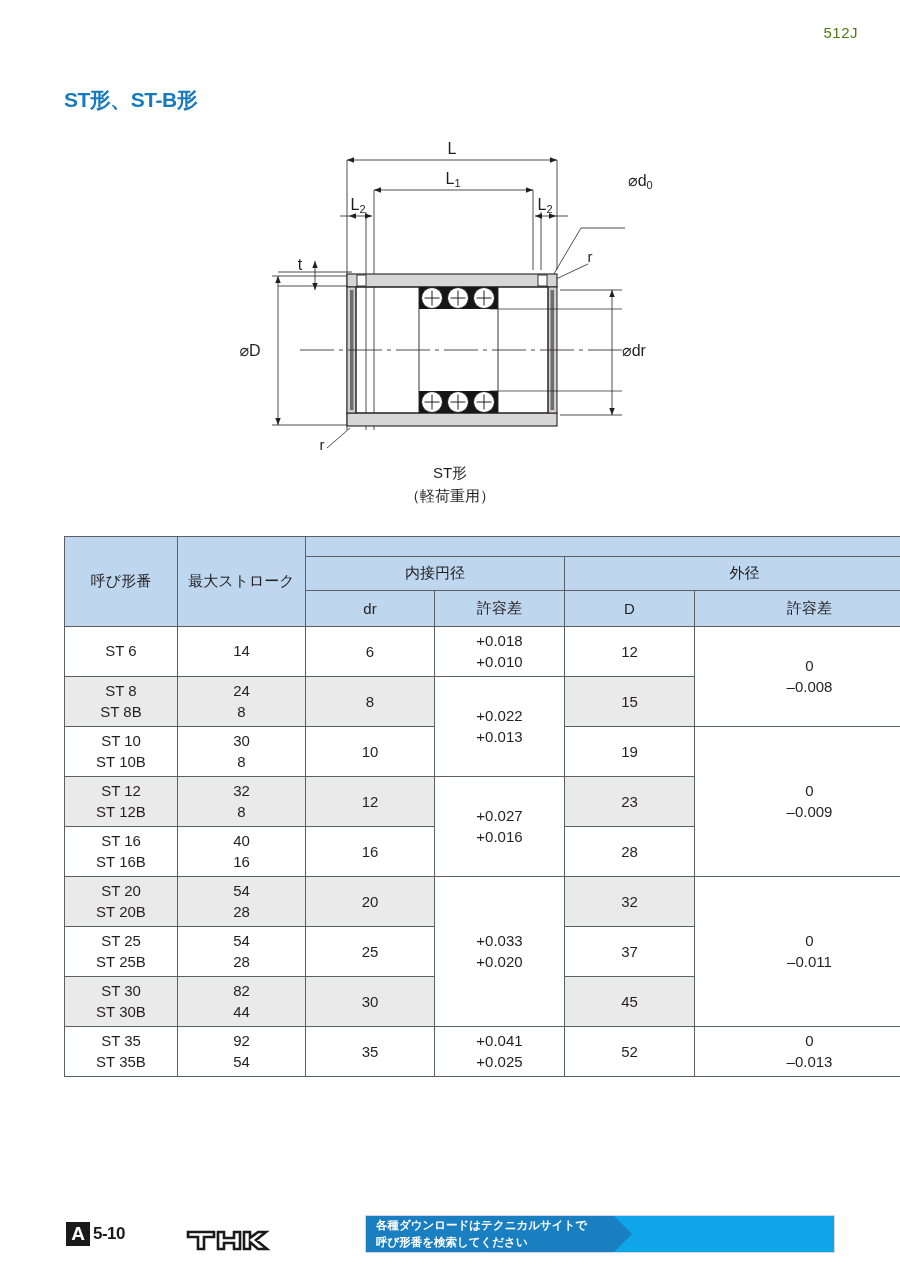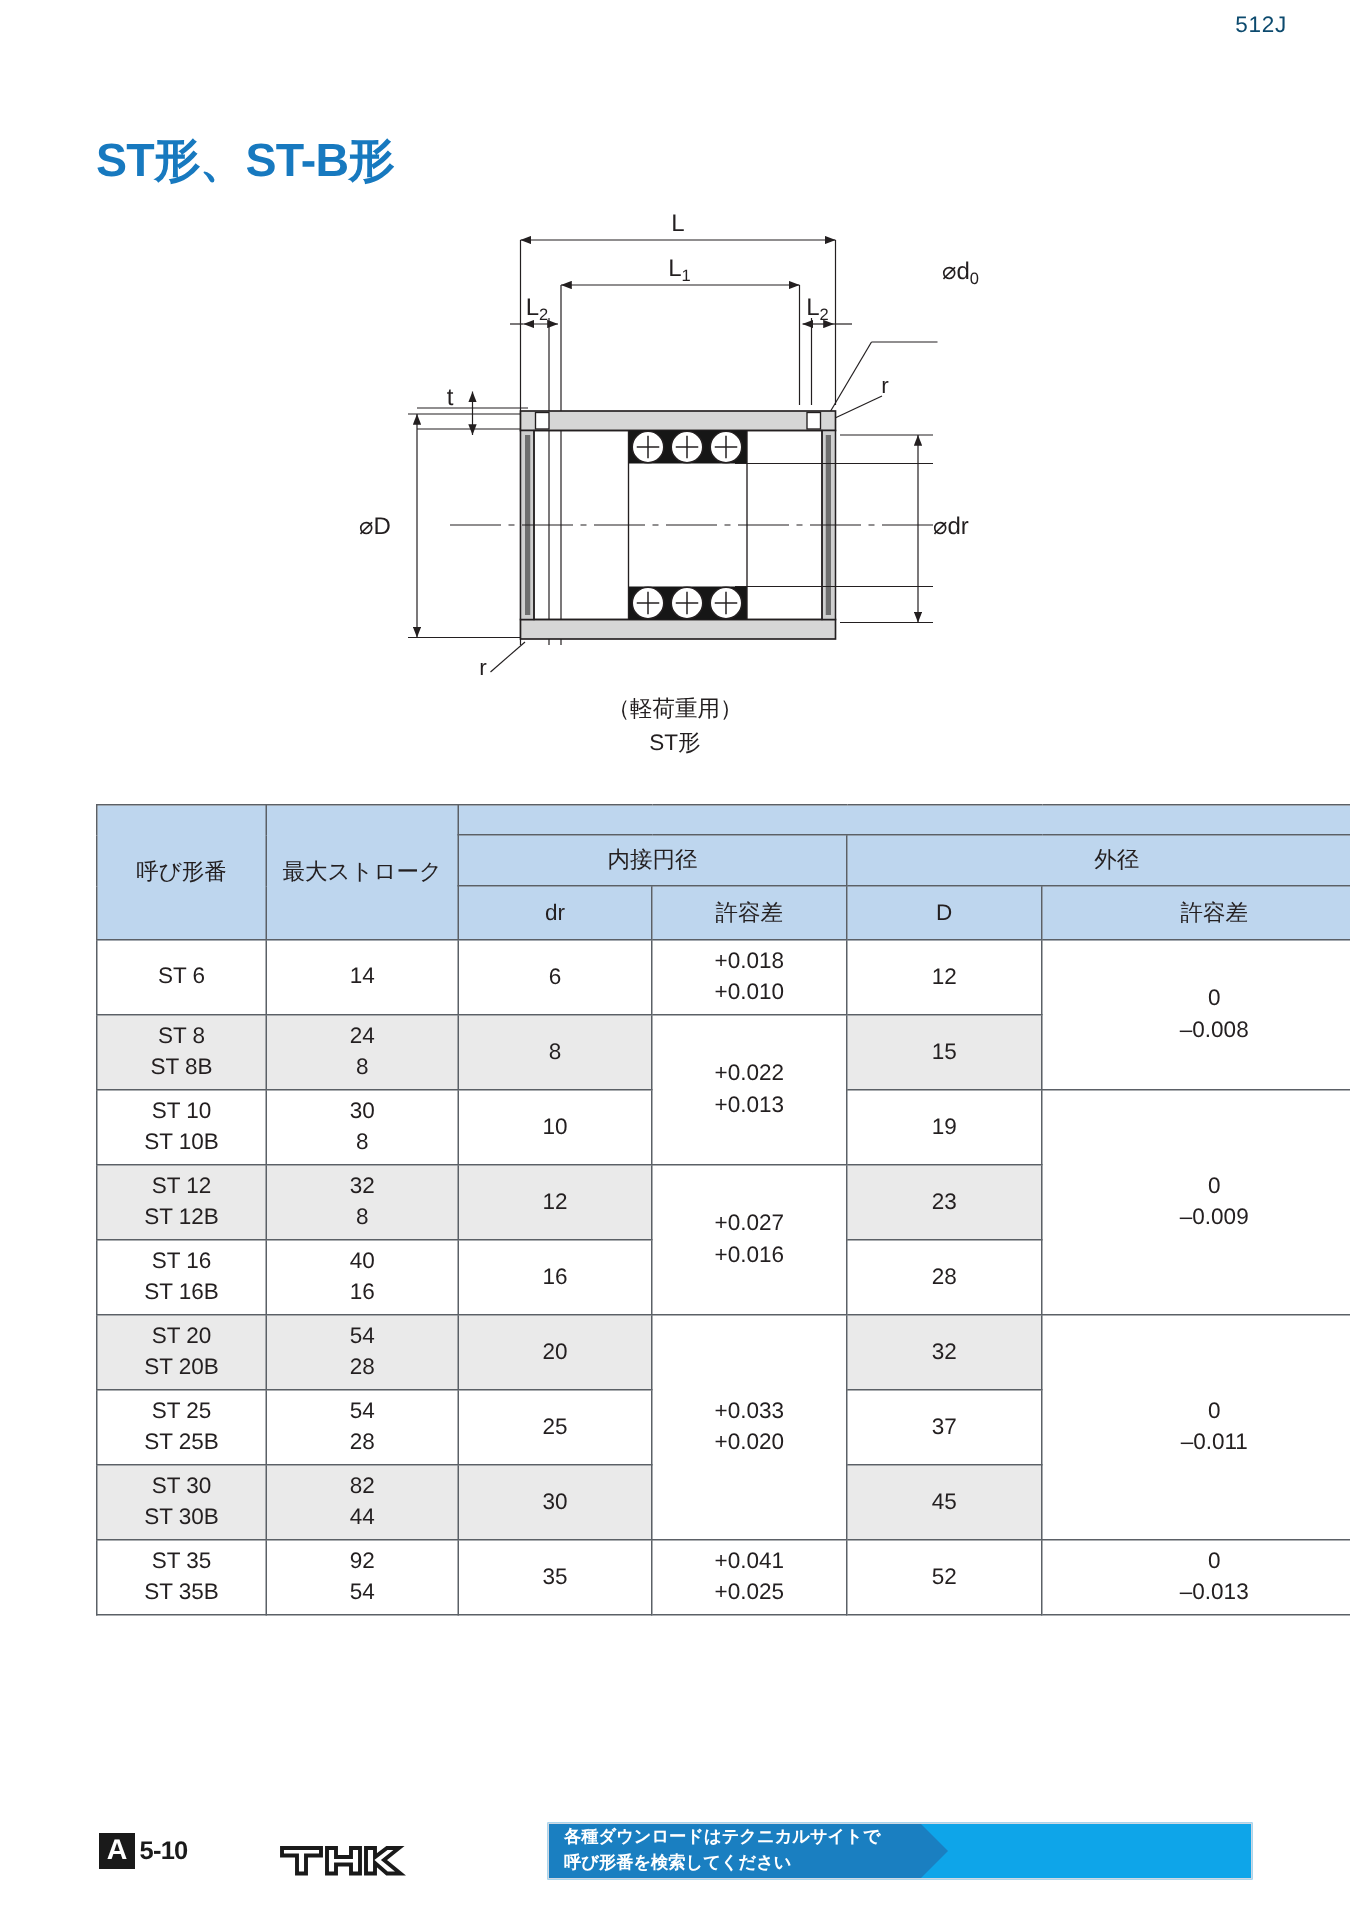--- a/index.html
+++ b/index.html
@@ -11,31 +11,31 @@
     width: 900px; height: 1272px;
     position: relative;
     font-family: "Liberation Sans", "DejaVu Sans", sans-serif;
     color: #231f20;
     overflow: hidden;
   }
 
   
   .page-num {
     position: absolute;
-    top: 8px; right: 42px;
+    top: 24px; right: 42px;
     font-size: 15px;
     letter-spacing: 0.5px;
-    color: #0c4a6e;
+    color: #4d7c0f;
   }
 
   
   .title {
     position: absolute;
     left: 64px; top: 86px;
-    font-size: 31px;
+    font-size: 21px;
     font-weight: bold;
     color: #1779bf;
     letter-spacing: -0.5px;
     white-space: nowrap;
   }
 
   
   .figure {
     position: absolute;
     left: 0; top: 140px;
@@ -272,22 +272,22 @@
       <text x="300" y="130" font-size="16" text-anchor="middle">t</text>
       <text x="250" y="216" font-size="16" text-anchor="middle">⌀D</text>
       <text x="622" y="216" font-size="16" text-anchor="start">⌀dr</text>
       <text x="590" y="122" font-size="15" text-anchor="middle">r</text>
       <text x="322" y="310" font-size="15" text-anchor="middle">r</text>
     </g>
   </svg>
 </div>
 
 <div class="fig-caption">
+  <div>ST形</div>
   <div>（軽荷重用）</div>
-  <div>ST形</div>
 </div>
 
 <div class="spec-table-wrap">
   <table class="spec">
     <colgroup>
       <col style="width:113px">
       <col style="width:128px">
       <col style="width:129px">
       <col style="width:130px">
       <col style="width:130px">

